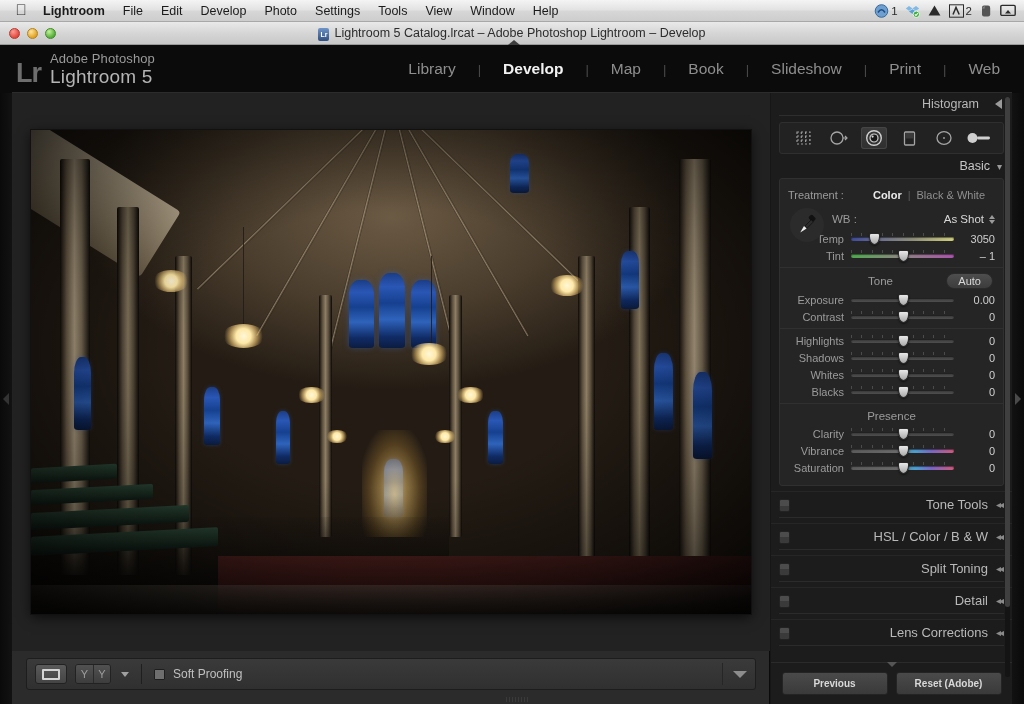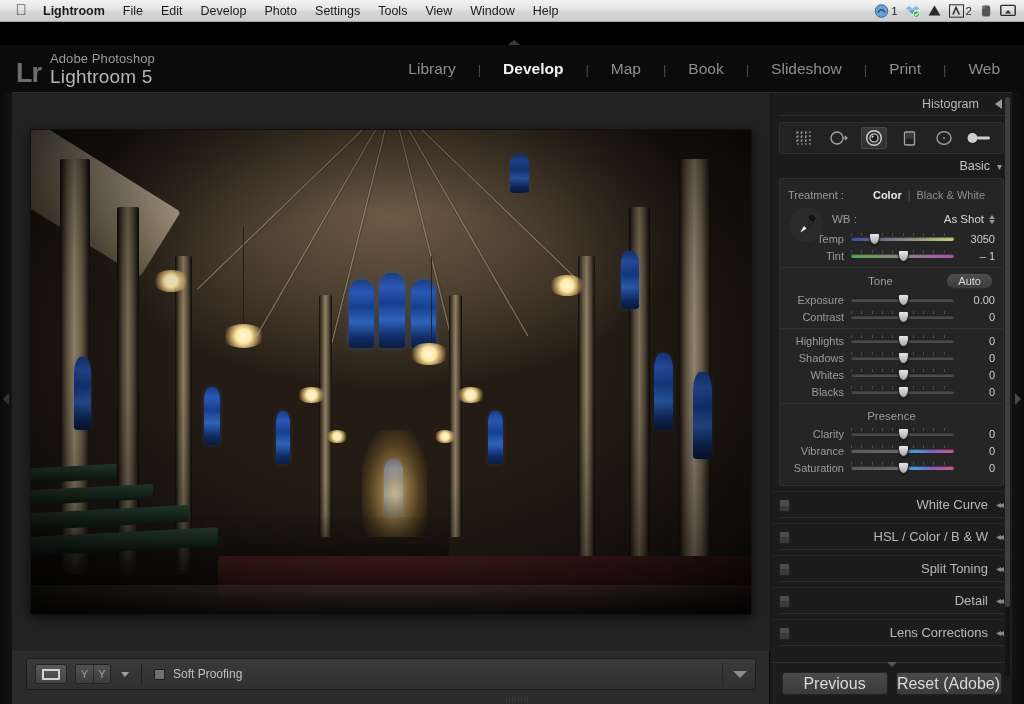--- a/index.html
+++ b/index.html
@@ -324,22 +324,22 @@
     display:flex; align-items:center; justify-content:center; gap:8px;
   }
   #pb-caret {
     position:absolute; left:116px; top:-1px;
     width:0;height:0;border-left:5px solid transparent;border-right:5px solid transparent;border-top:5px solid #555;
   }
   .big-btn {
     width: 106px; height: 23px; border-radius: 3px;
     background: linear-gradient(180deg,#4a4a4a,#3a3a3a);
     border: 1px solid #242424;
-    font-size: 16px; color: #d9d9d9;
-    display:flex;align-items:center;justify-content:center;
+    font-size: 10px; color: #d9d9d9;
+    display:flex;align-items:center;justify-content:center;font-weight:bold;
   }
   #right-scroll {
     position:absolute; right:2px; top:4px; width:5px; height:580px;
     background:#141414; border-radius:3px;
   }
   #right-scroll-thumb {
     position:absolute; left:0; top:0; width:5px; height:510px;
     background:#3f3f3f; border-radius:3px;
   }
   #bottom-grip {
@@ -402,20 +402,31 @@
       </div>
       <div class="tray-ico">
         <svg width="16" height="14" viewBox="0 0 16 14">
           <rect x="0.8" y="1.4" width="14.4" height="10" rx="1.2" fill="none" stroke="#2b2b2b" stroke-width="1.4"></rect>
           <path d="M5 9.6 L8 6 L11 9.6 Z" fill="#2b2b2b"></path>
         </svg>
       </div>
     </div>
   </div>
 
+  <div id="titlebar">
+    <div id="traffic">
+      <div class="tl red"></div>
+      <div class="tl yellow"></div>
+      <div class="tl green"></div>
+    </div>
+    <div id="title-text">
+      <span id="title-icon">Lr</span>
+      <span>Lightroom 5 Catalog.lrcat – Adobe Photoshop Lightroom – Develop</span>
+    </div>
+  </div>
 
   <div id="lr-header">
     <div id="lr-logo">
       <div id="lr-mark">Lr</div>
       <div id="lr-names">
         <div id="lr-sub">Adobe Photoshop</div>
         <div id="lr-name">Lightroom 5</div>
       </div>
     </div>
     <div id="module-bar">
@@ -711,21 +722,21 @@
               <span class="sl-ticks"></span>
               <span class="sl-knob" style="left:50%"></span>
             </span>
             <span class="sl-val">0</span>
           </div>
         </div>
       </div>
 
       <div class="collapsed">
         <span class="cp-switch"></span>
-        <span class="cp-title">White Curve</span>
+        <span class="cp-title">Tone Tools</span>
         <span class="cp-arrow">◂◂</span>
       </div>
       <div class="cp-rule"></div>
 
       <div class="collapsed">
         <span class="cp-switch"></span>
         <span class="cp-title">HSL / Color / B &amp; W</span>
         <span class="cp-arrow">◂◂</span>
       </div>
       <div class="cp-rule"></div>

